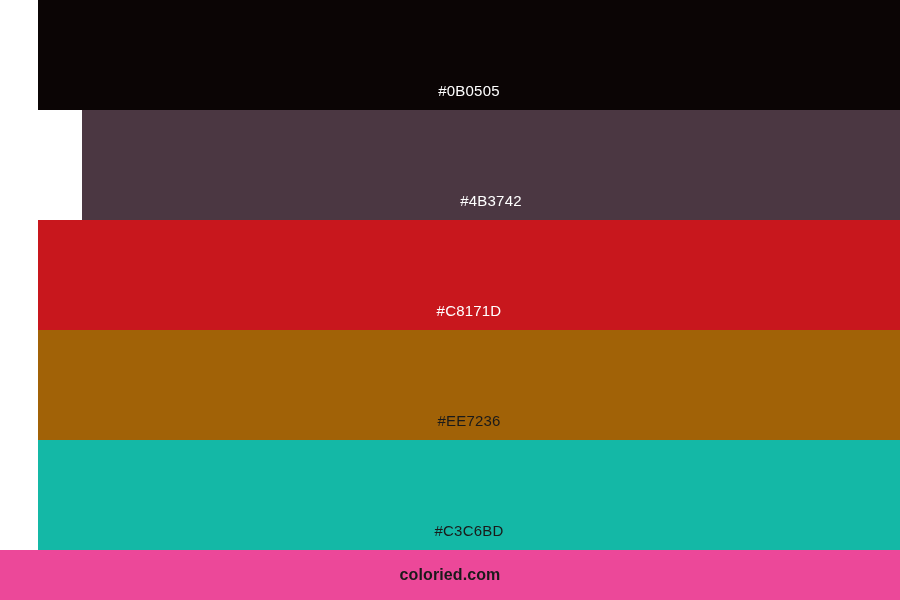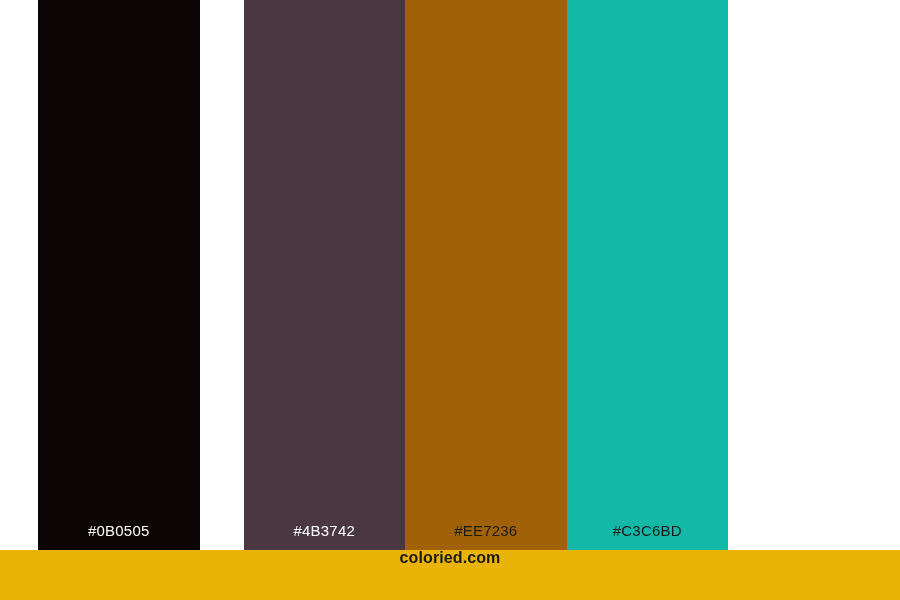--- a/index.html
+++ b/index.html
@@ -19,24 +19,24 @@
   .palette-page {
     width: 900px;
     height: 600px;
     display: flex;
     flex-direction: column;
     background: #ffffff;
   }
 
   
   .swatch-strip {
-    width: 728px;
+    width: 900px;
     height: 550px;
     display: flex;
-    flex-direction: row;
+    flex-direction: column;
     padding-left: 38px;
   }
 
   .swatch {
     flex: 1 1 0;
     height: 100%;
     position: relative;
     display: flex;
     align-items: flex-end;
     justify-content: center;
@@ -55,22 +55,23 @@
     user-select: text;
   }
 
   .swatch-label.light-text { color: #ffffff; }
   .swatch-label.dark-text  { color: #1a1a1a; }
 
   
   .footer {
     width: 900px;
     height: 50px;
-    background: #eab308;
+    background: #ec4899;
     display: flex;
+    align-items: center;
     justify-content: center;
   }
 
   .footer-brand {
     font-family: "Liberation Sans", sans-serif;
     font-size: 16px;
     font-weight: 700;
     color: #1a1a1a;
     letter-spacing: 0.1px;
     line-height: 1;
@@ -84,20 +85,23 @@
   <div class="swatch-strip">
 
     <div class="swatch" style="background-color: rgb(11, 5, 5);">
       <span class="swatch-label light-text">#0B0505</span>
     </div>
 
     <div class="swatch" style="background-color: rgb(75, 55, 66); margin-left: 44px;">
       <span class="swatch-label light-text">#4B3742</span>
     </div>
 
+    <div class="swatch" style="background-color: rgb(200, 23, 29);">
+      <span class="swatch-label light-text">#C8171D</span>
+    </div>
 
     <div class="swatch" style="background-color: #a16207;">
       <span class="swatch-label dark-text">#EE7236</span>
     </div>
 
     <div class="swatch" style="background-color: #14b8a6;">
       <span class="swatch-label dark-text">#C3C6BD</span>
     </div>
 
   </div>

